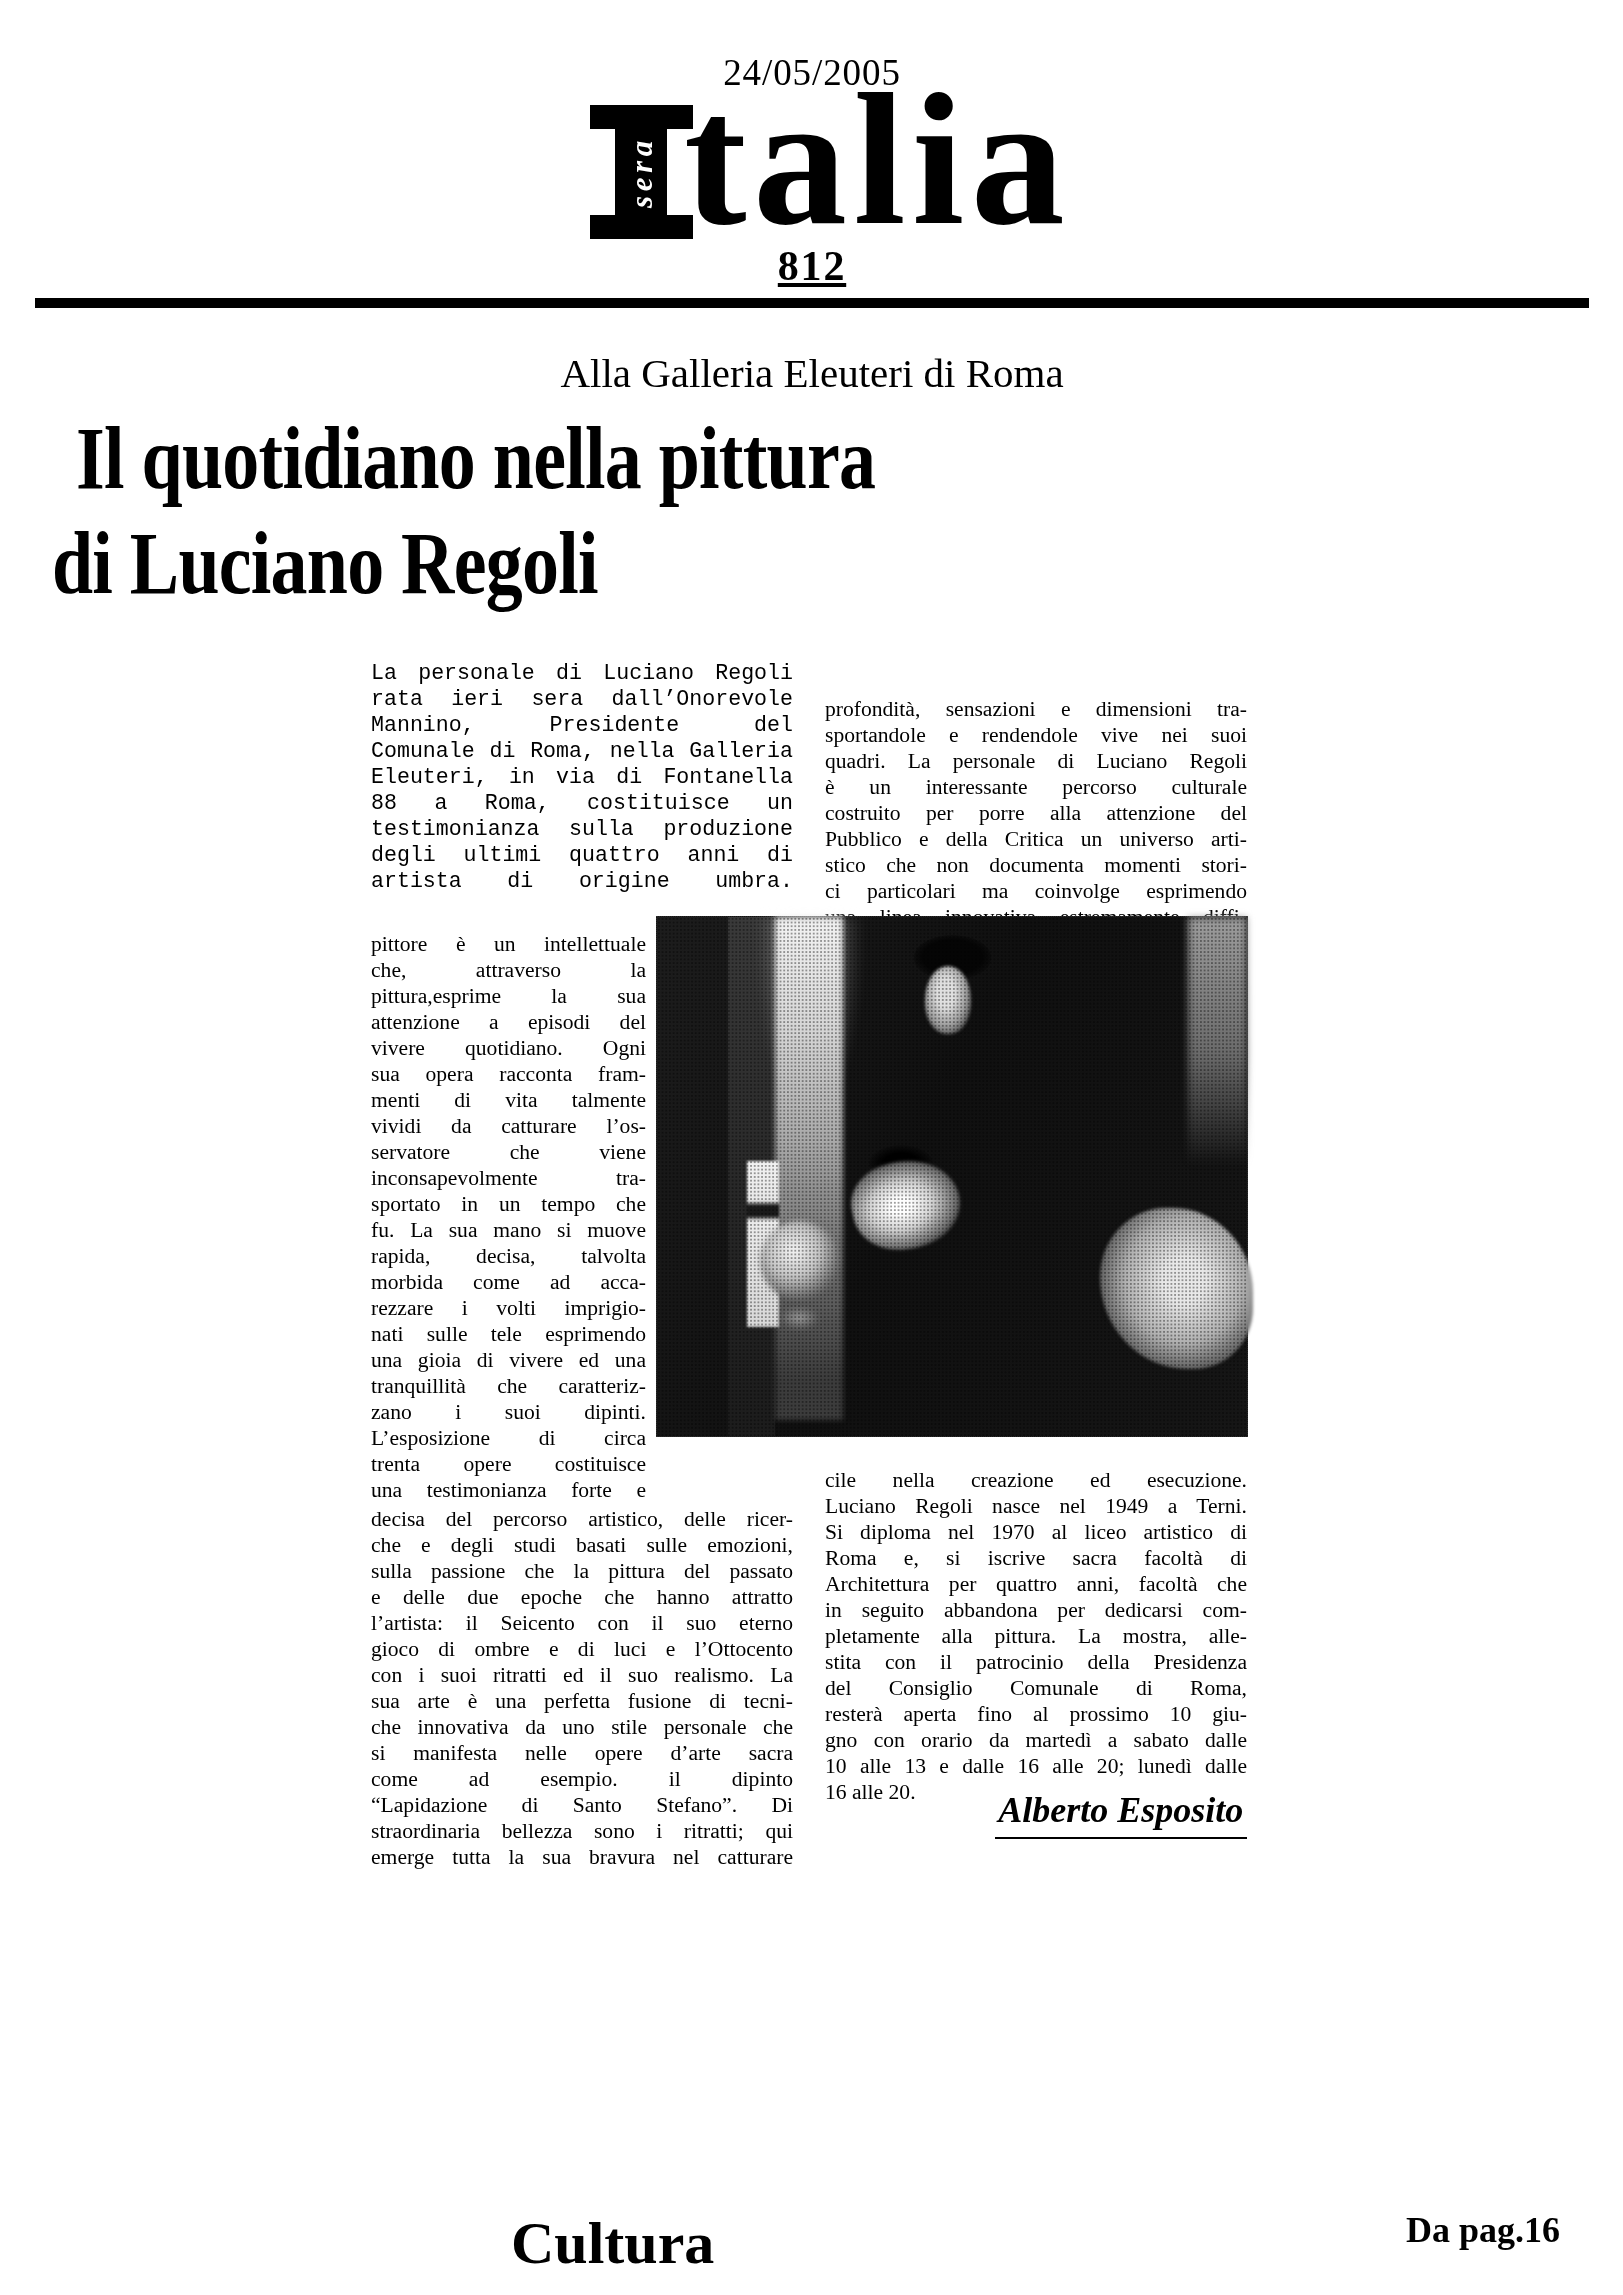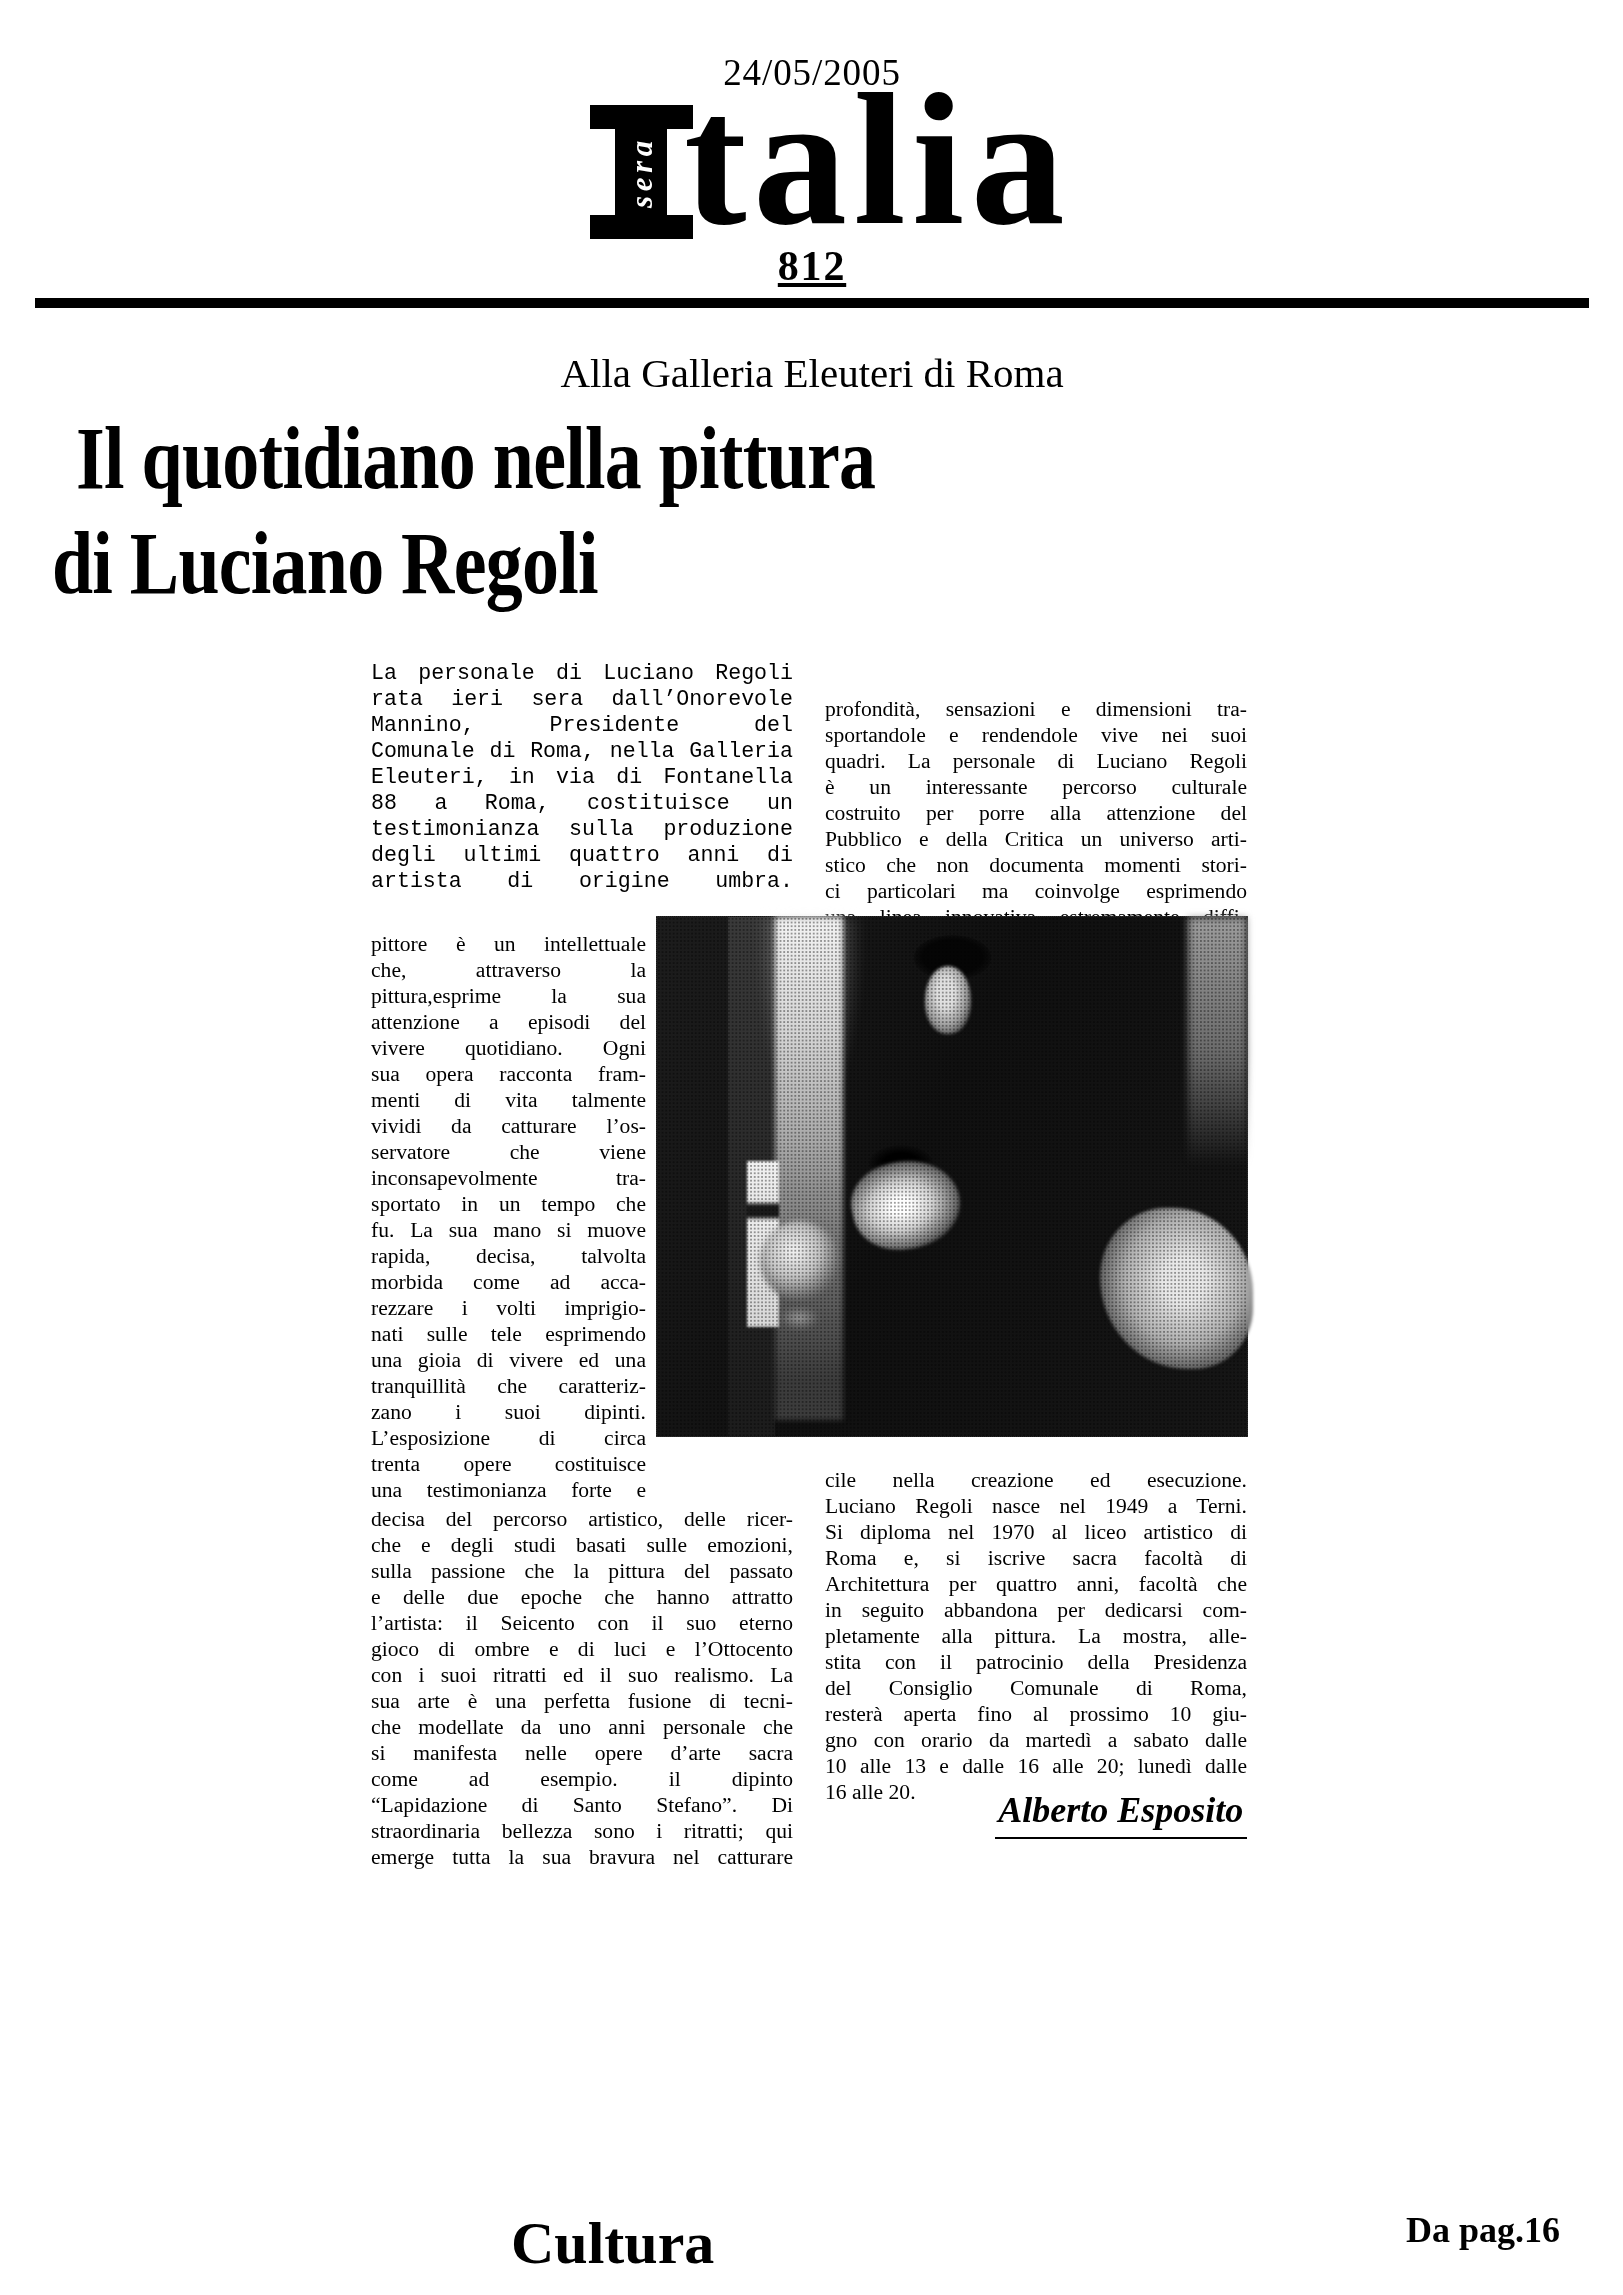--- a/index.html
+++ b/index.html
@@ -165,21 +165,21 @@
     </div>
   <div class="col col-left-bottom">
       <div class="tline">decisa del percorso artistico, delle ricer-</div>
       <div class="tline">che e degli studi basati sulle emozioni,</div>
       <div class="tline">sulla passione che la pittura del passato</div>
       <div class="tline">e delle due epoche che hanno attratto</div>
       <div class="tline">l’artista: il Seicento con il suo eterno</div>
       <div class="tline">gioco di ombre e di luci e l’Ottocento</div>
       <div class="tline">con i suoi ritratti ed il suo realismo. La</div>
       <div class="tline">sua arte è una perfetta fusione di tecni-</div>
-      <div class="tline">che modellate da uno anni personale che</div>
+      <div class="tline">che innovativa da uno stile personale che</div>
       <div class="tline">si manifesta nelle opere d’arte sacra</div>
       <div class="tline">come ad esempio. il dipinto</div>
       <div class="tline">“Lapidazione di Santo Stefano”. Di</div>
       <div class="tline">straordinaria bellezza sono i ritratti; qui</div>
       <div class="tline">emerge tutta la sua bravura nel catturare</div>
     </div>
   <div class="col col-right-bottom">
       <div class="tline">cile nella creazione ed esecuzione.</div>
       <div class="tline">Luciano Regoli nasce nel 1949 a Terni.</div>
       <div class="tline">Si diploma nel 1970 al liceo artistico di</div>

